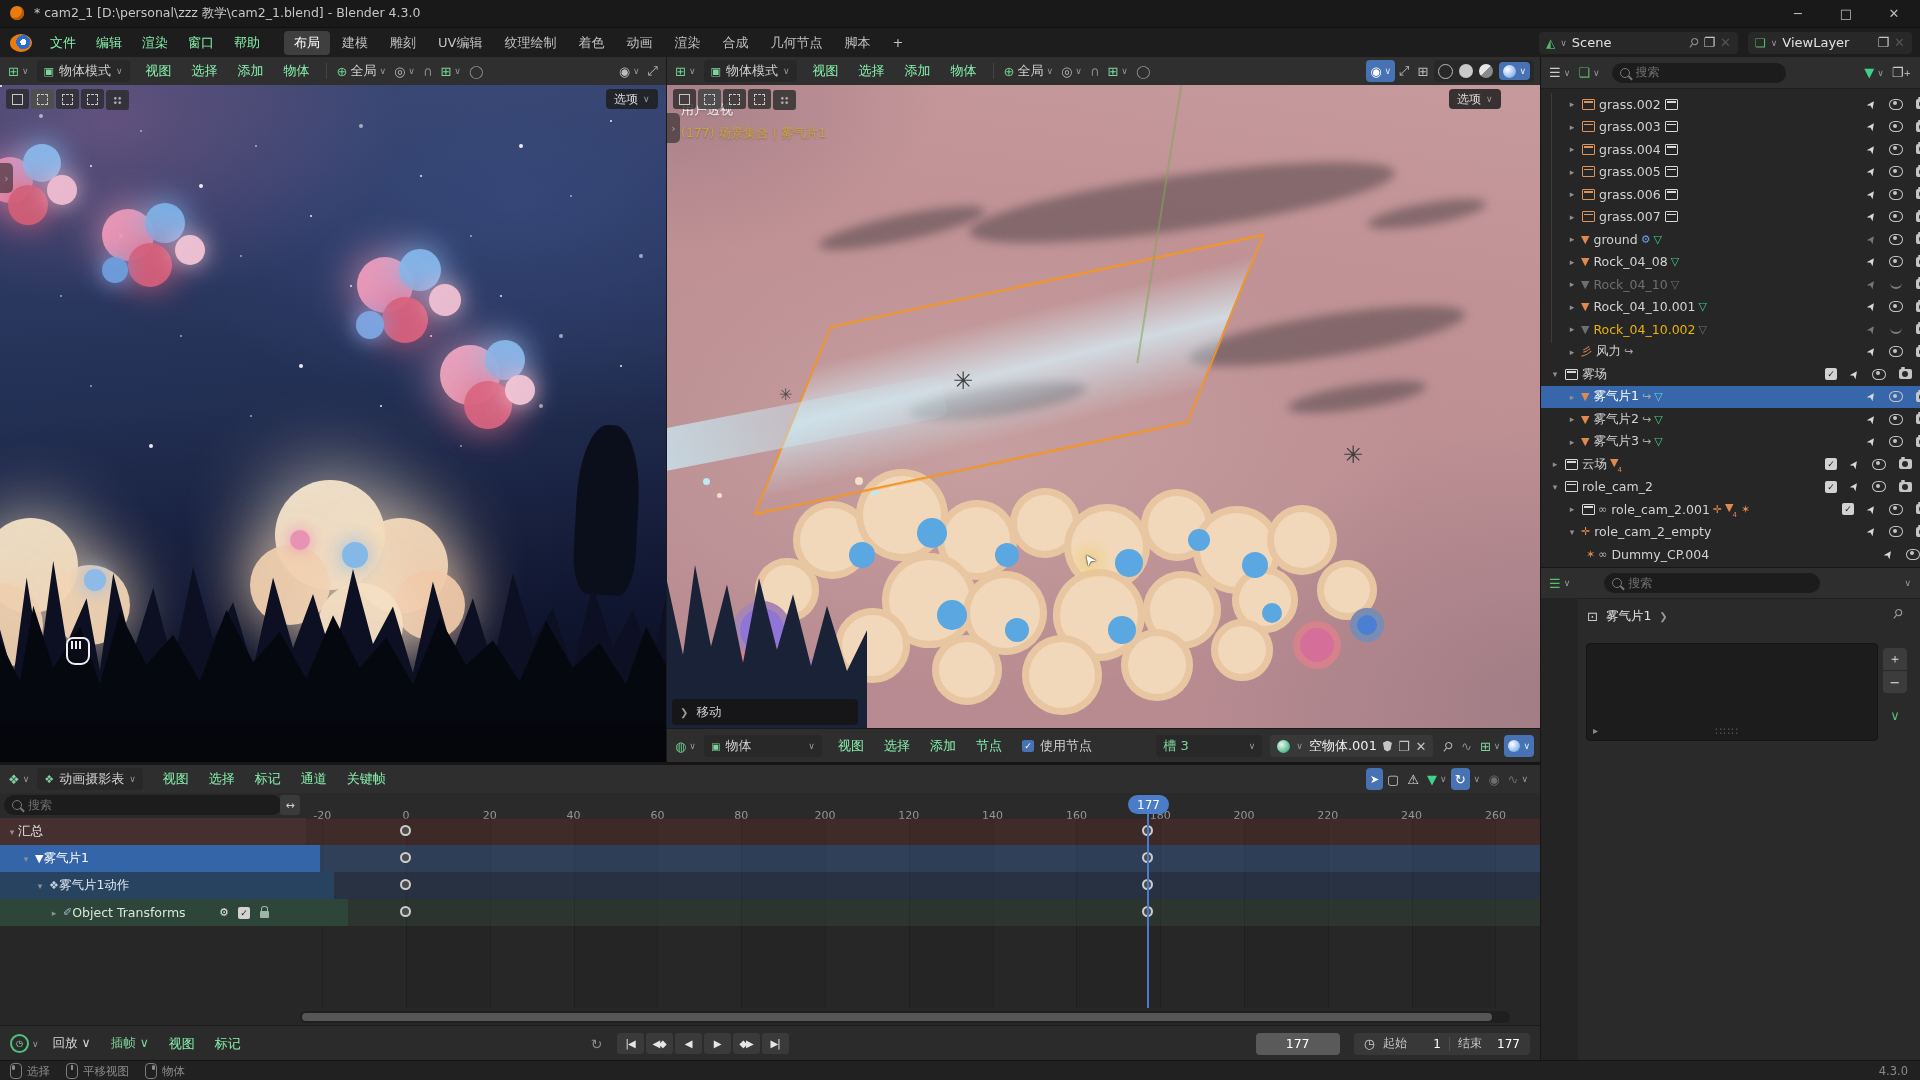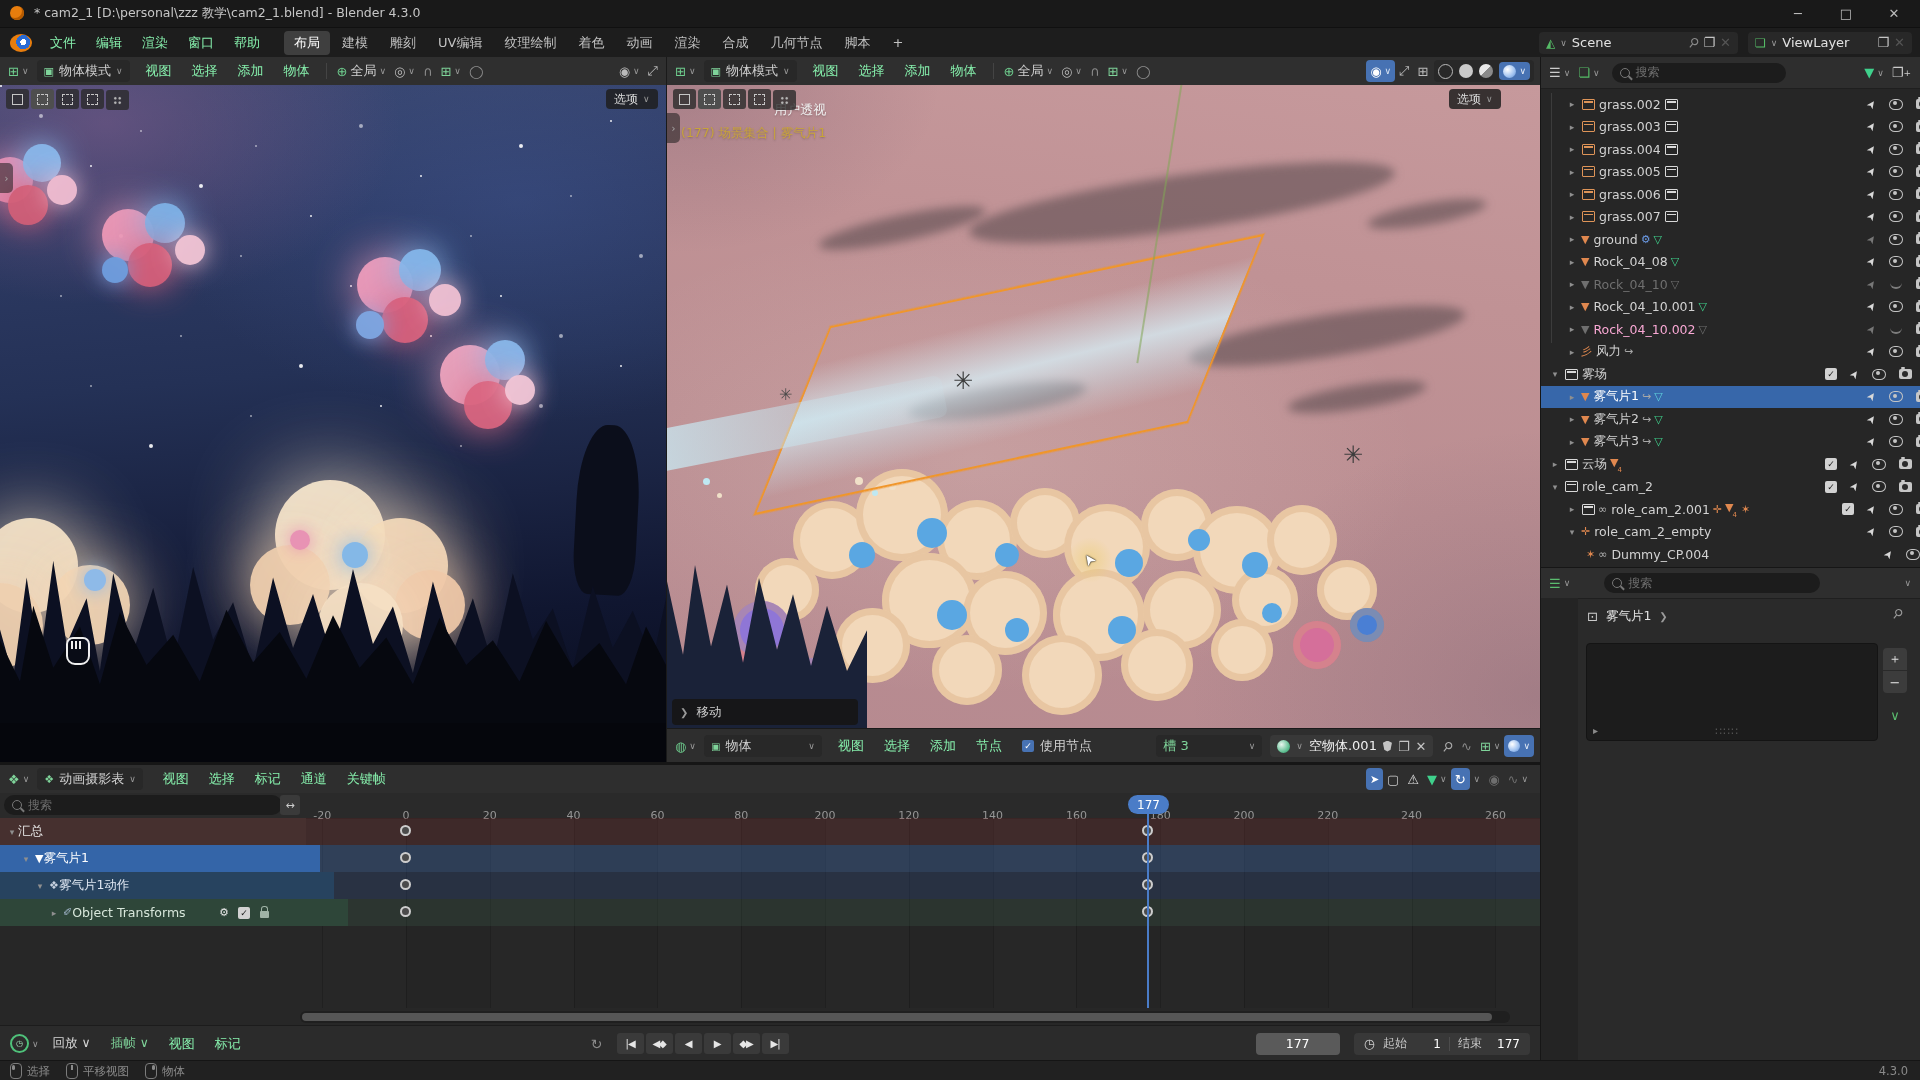--- a/index.html
+++ b/index.html
@@ -358,21 +358,21 @@
 
     <span class="abs" style="left:286px;top:282px;color:#3c3c3c;font-size:24px;">✳</span>
     <span class="abs" style="left:676px;top:356px;color:#3c3c3c;font-size:24px;">✳</span>
     <span class="abs" style="left:112px;top:300px;color:#4a4a4a;font-size:16px;">✳</span>
 
     <div class="abs" style="left:400px;top:452px;width:46px;height:46px;border-radius:50%;background:radial-gradient(circle,rgba(235,205,110,.55),rgba(235,205,110,0) 70%);"></div>
     <span class="abs" style="left:416px;top:466px;color:#fff;font-size:15px;transform:rotate(-125deg);text-shadow:0 0 1px #000,0 0 2px #000;">➤</span>
     <div class="vedge" style="left:0;top:28px;">›</div>
 
     <div class="abs" style="left:14px;top:16px;text-shadow:0 1px 2px rgba(60,40,40,.35);">
-      <div style="color:#f0f0f0;font-size:13px;text-align:right;">用户透视</div>
+      <div style="color:#f0f0f0;font-size:13px;">用户透视</div>
       <div style="color:#c8a43a;font-size:12.5px;margin-top:6px;">(177) 场景集合 | 雾气片1</div>
     </div>
 
     <div class="abs row" style="left:6px;top:4px;gap:2px;">
         <span id="vpc-selmodes"><span class="icn" style="width: 23px; height: 20px; border-radius: 3px; margin-right: 2px; background: rgba(43, 43, 43, 0.8);">
             <span style="width: 9px; height: 9px; border: 1.2px solid rgb(198, 198, 198);"></span>
           </span><span class="icn" style="width: 23px; height: 20px; border-radius: 3px; margin-right: 2px; background: rgb(78, 78, 78);">
             <span style="width: 9px; height: 9px; border: 1.2px dashed rgb(198, 198, 198);"></span>
           </span><span class="icn" style="width: 23px; height: 20px; border-radius: 3px; margin-right: 2px; background: rgba(43, 43, 43, 0.8);">
             <span style="width: 9px; height: 9px; border: 1.2px dashed rgb(198, 198, 198);"></span>
@@ -788,21 +788,21 @@
           <span class="ol-right" style="right: 40px;">
             <span class="i-eye"></span>
           </span>
           <span class="ol-right" style="right: 14px;">
             <span class="i-cam"></span>
           </span>
         </div>
         <div class="ol-row" style="top: 261px; padding-left: 25px;">
           <span class="ol-exp">▸</span>
           <span class="oli" style="color: rgb(111, 111, 111);">▼</span>
-          <span class="nm" style="color: #f9a8d4; text-align: center;">Rock_04_10.002</span>
+          <span class="nm" style="color: #eab308; text-align: center;">Rock_04_10.002</span>
           <span class="oli" style="color: rgb(111, 111, 111);">▽</span>
           <span class="ol-right" style="right: 64px;">
             <span class="icn" style="color: rgb(119, 119, 119); font-size: 11px; transform: rotate(-55deg);">➤</span>
           </span>
           <span class="ol-right" style="right: 40px;">
             <span class="i-eye-x"></span>
           </span>
           <span class="ol-right" style="right: 14px;">
             <span class="i-cam"></span>
           </span>

